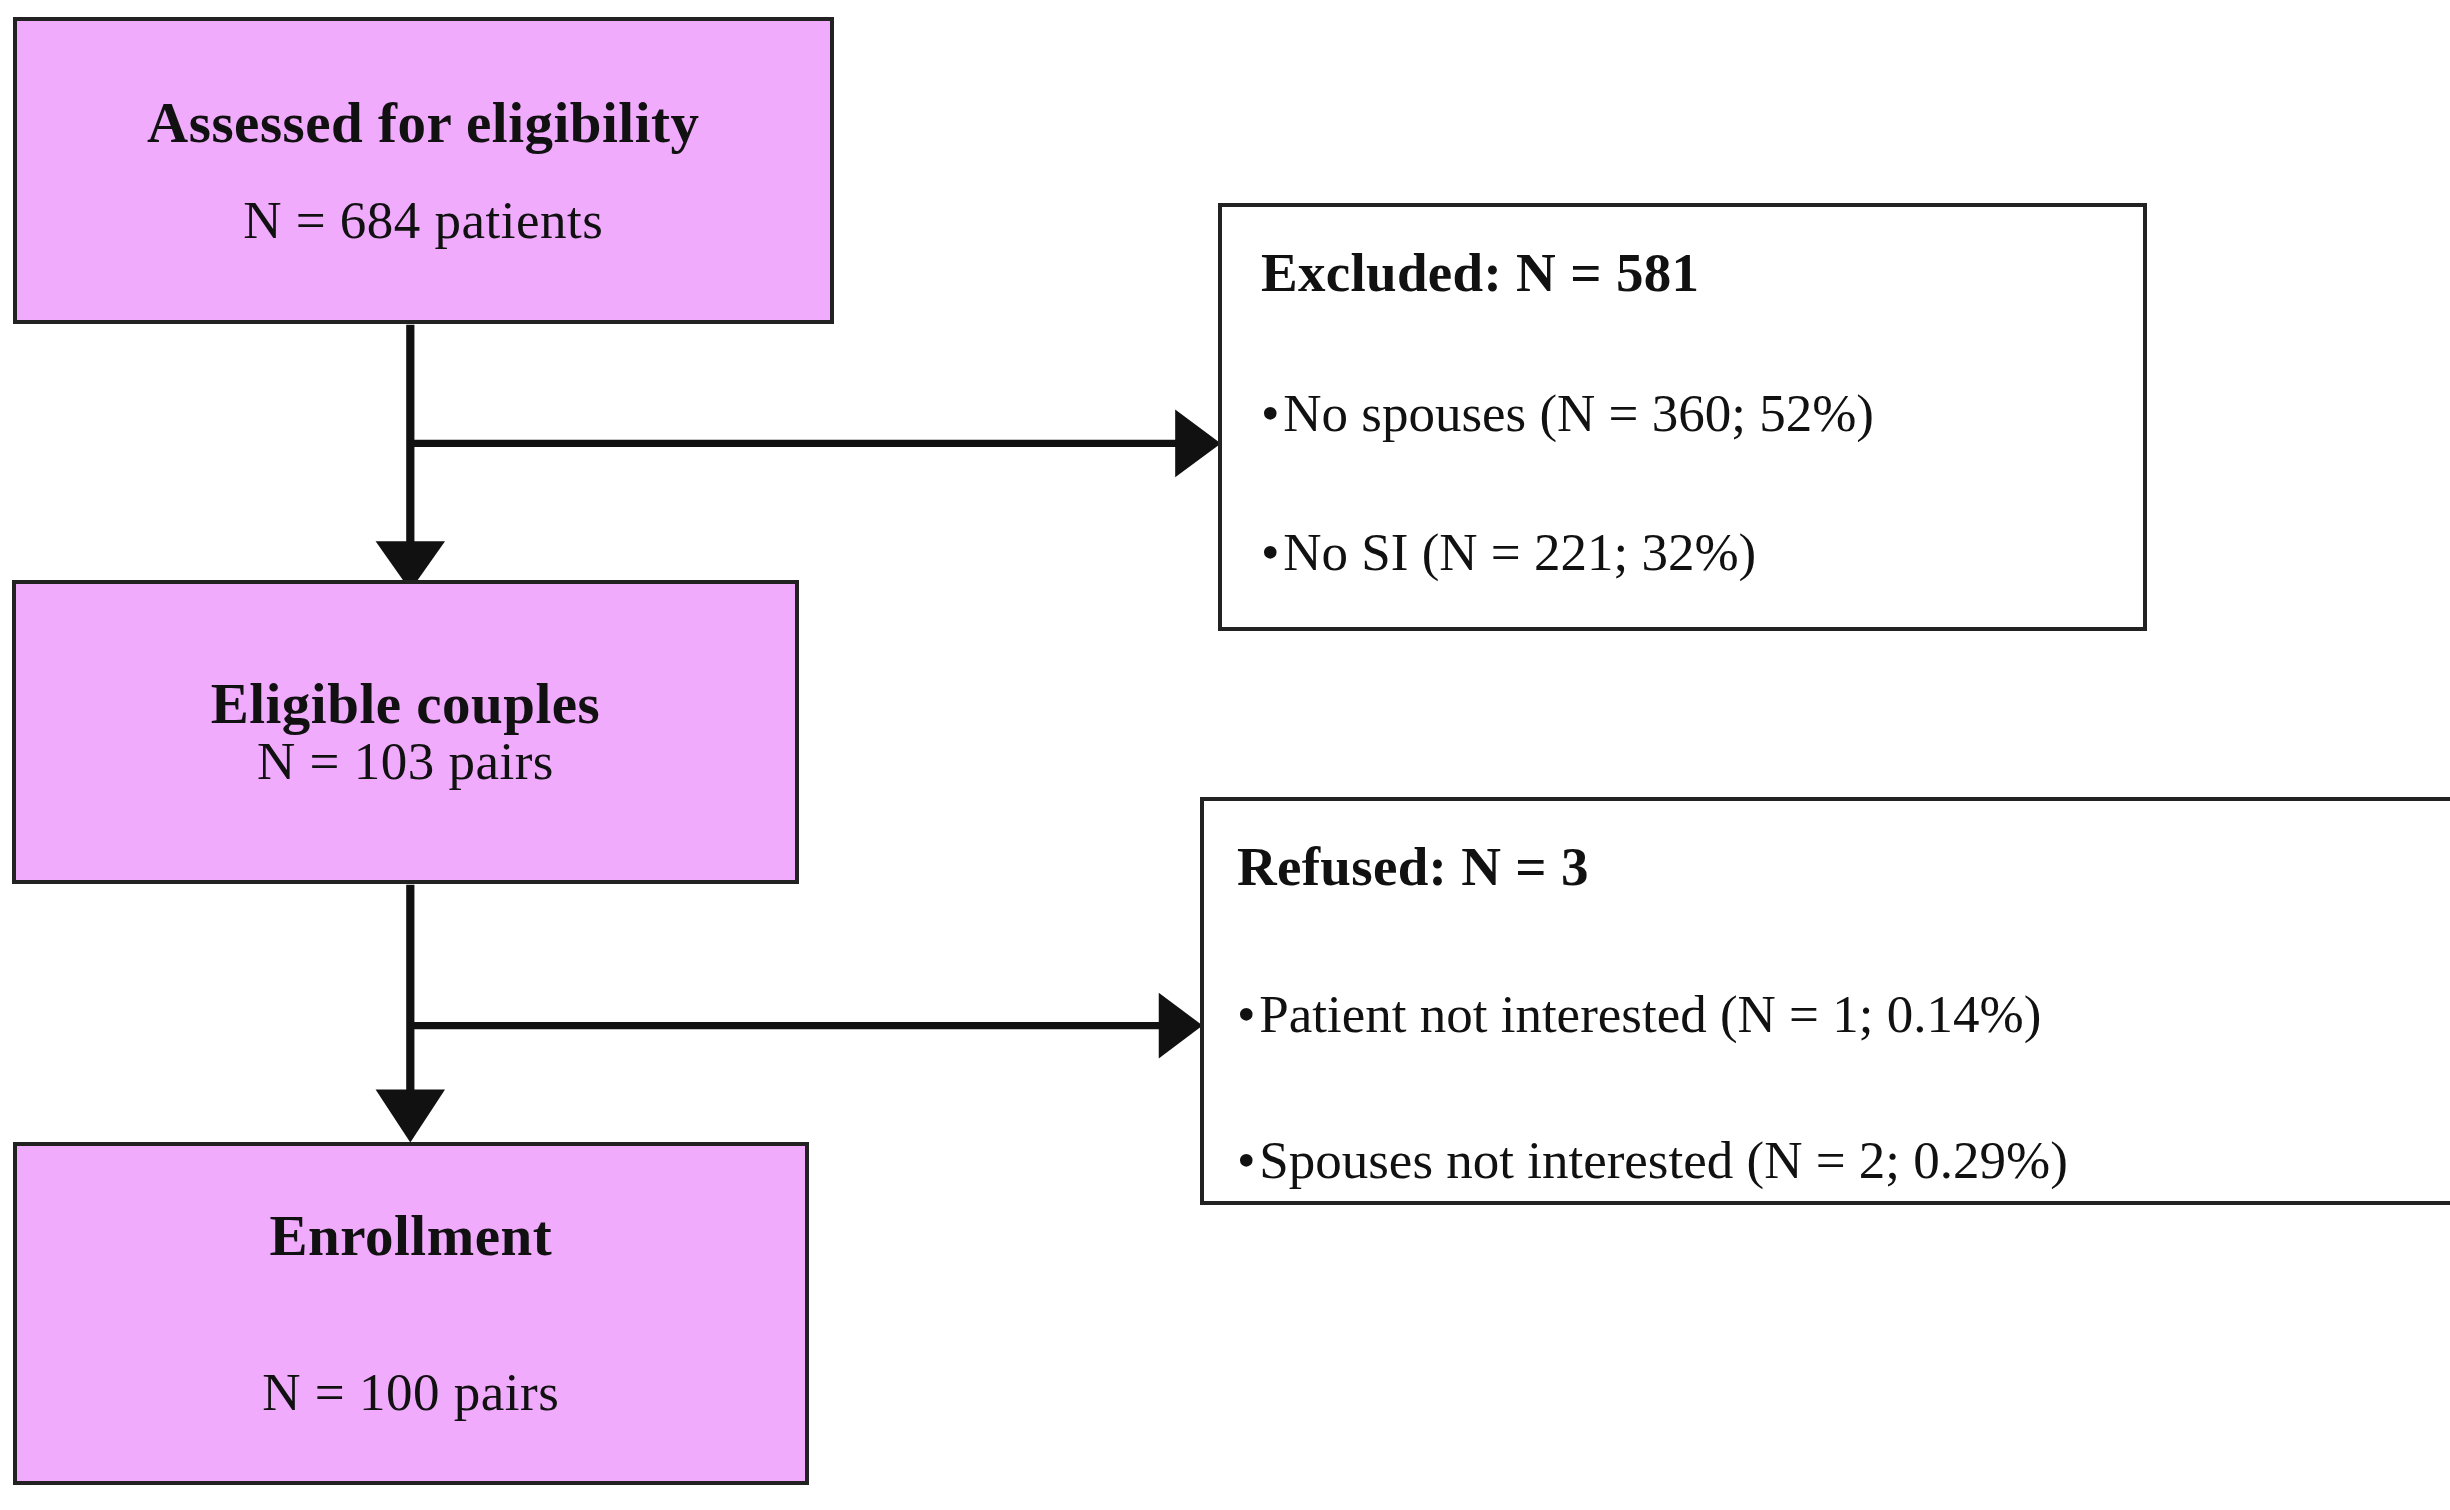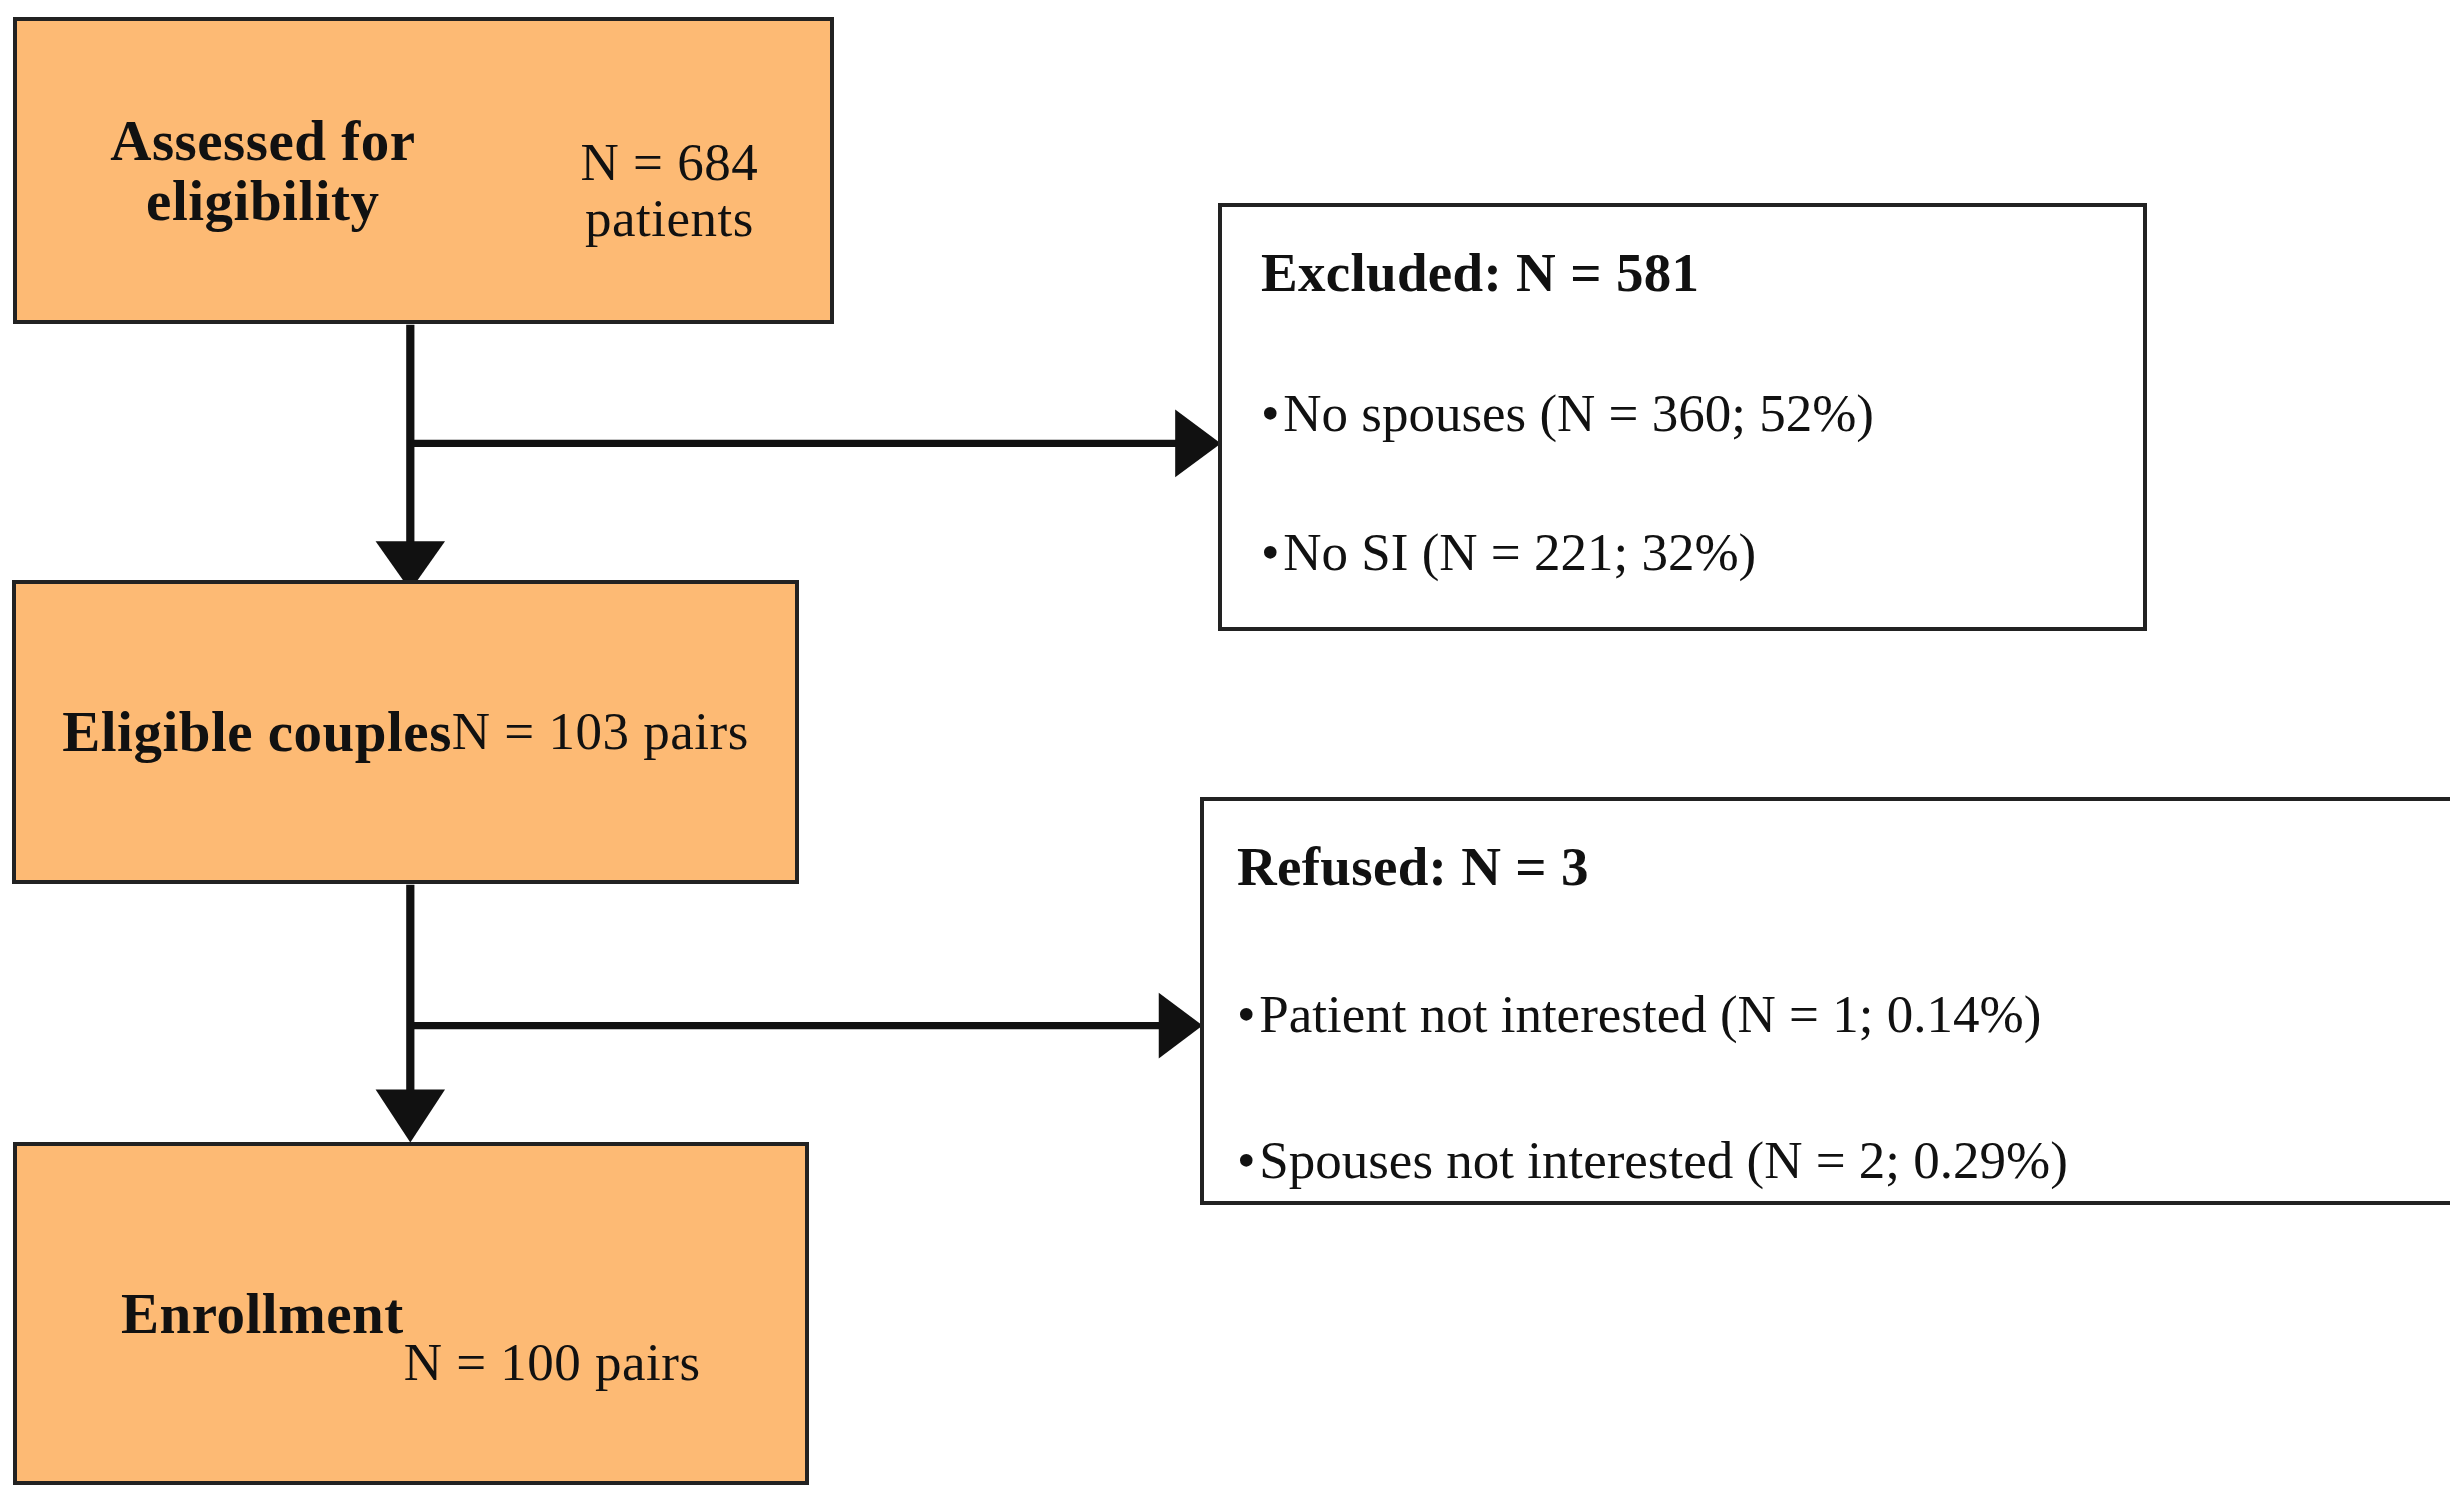--- a/index.html
+++ b/index.html
@@ -14,23 +14,23 @@
     background: #ffffff;
     font-family: "Liberation Serif", "DejaVu Serif", serif;
     color: #111111;
     overflow: hidden;
   }
   
   .flow-box {
     position: absolute;
     box-sizing: border-box;
     border: 4.6px solid #222222;
-    background: #fdba74;
+    background: #f0abfc;
     display: flex;
-    flex-direction: row;
+    flex-direction: column;
     align-items: center;
     justify-content: center;
   }
   .flow-box .box-title {
     font-weight: bold;
     font-size: 57px;
     line-height: 1.05;
     text-align: center;
     letter-spacing: 0.5px;
   }

